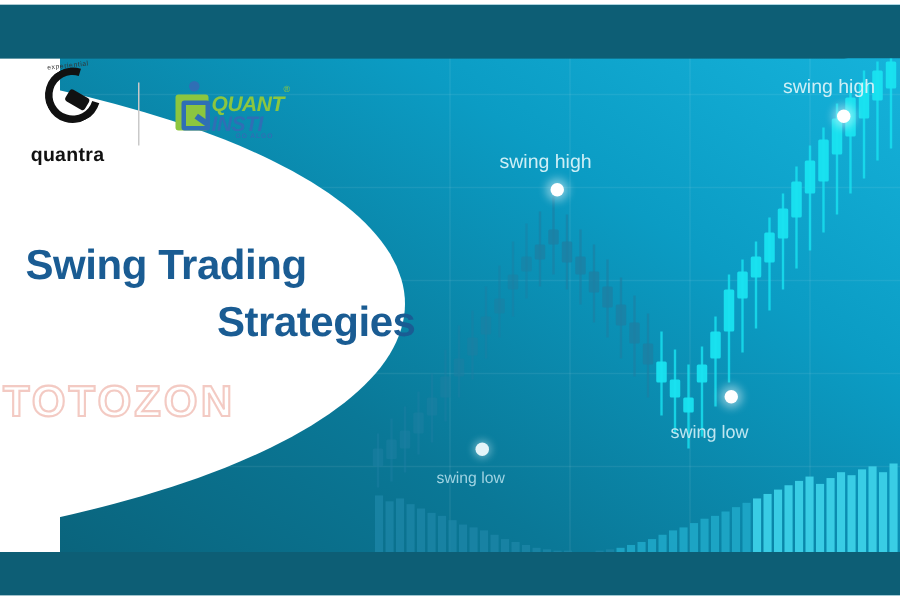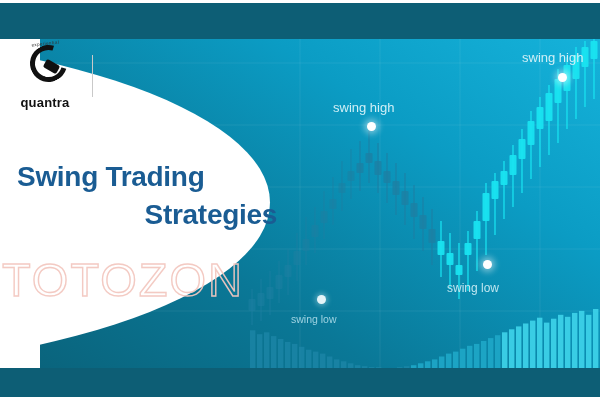--- a/index.html
+++ b/index.html
@@ -99,21 +99,21 @@
   #headline{
     position:absolute;left:17px;top:158px;width:260px;
     font-size:28px;line-height:1.36;font-weight:700;
     color:#1a5c93;letter-spacing:-.3px;
   }
   #headline .line2{display:block;text-align:right;}
 
   
   #watermark{
     position:absolute;left:2px;top:252px;
-    font-size:47px;font-weight:400;letter-spacing:2px;
+    font-size:29px;font-weight:700;letter-spacing:2px;
     color:transparent;
     -webkit-text-stroke:1.4px #f3c8c0;
     white-space:nowrap;z-index:7;opacity:.95;
   }
 
   
   .ann-label{
     position:absolute;z-index:5;
     color:#cfeff6;font-size:13px;font-weight:400;white-space:nowrap;text-align:center;
   }
@@ -313,20 +313,30 @@
         <div class="quantra-mark">
           <div class="q-arc-txt">experiential</div>
           <div class="q-ring"></div>
           <div class="q-tail"></div>
         </div>
         <div class="quantra-word">quantra</div>
       </div>
 
       <div class="logo-divider"></div>
 
+      <div class="qi-block">
+        <div class="qi-dot"></div>
+        <div class="qi-sq"></div>
+        <div class="qi-sq2"></div>
+        <div class="qi-sq-tail"></div>
+        <div class="qi-quant">QUANT</div>
+        <div class="qi-insti">INSTI</div>
+        <div class="qi-reg">®</div>
+        <div class="qi-tag">GO ALGO</div>
+      </div>
 
     </div>
 
     <div id="headline">
       <span>Swing Trading</span>
       <span class="line2">Strategies</span>
     </div>
 
   </div>
 

